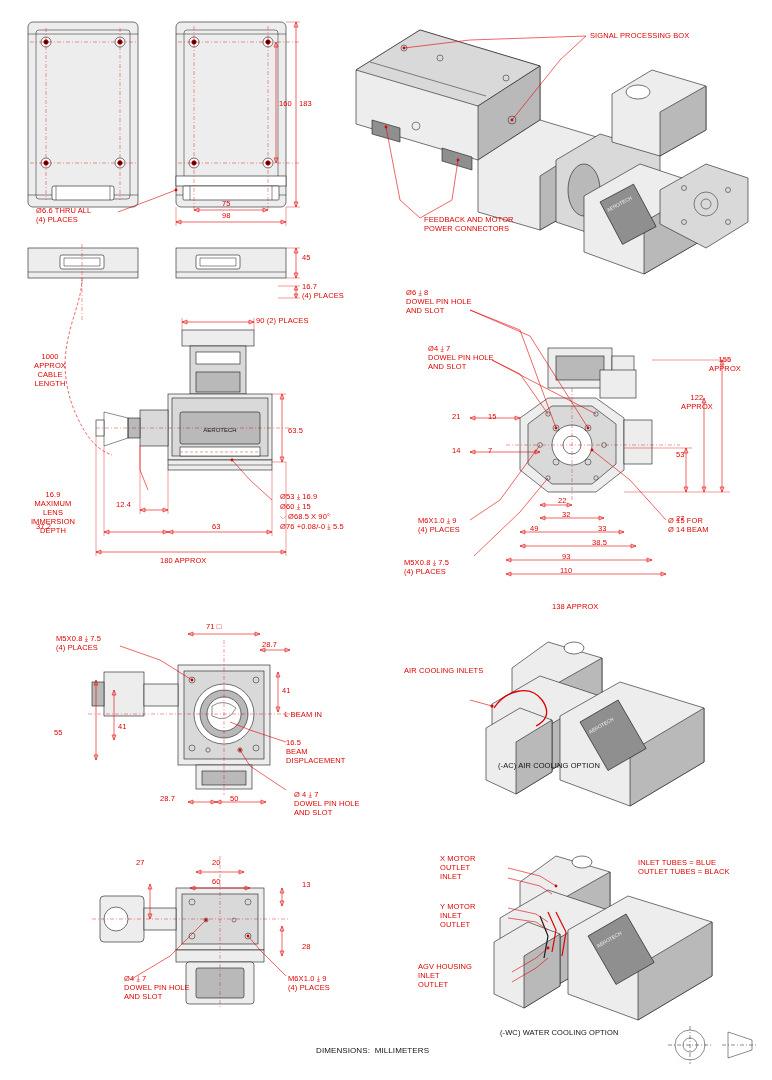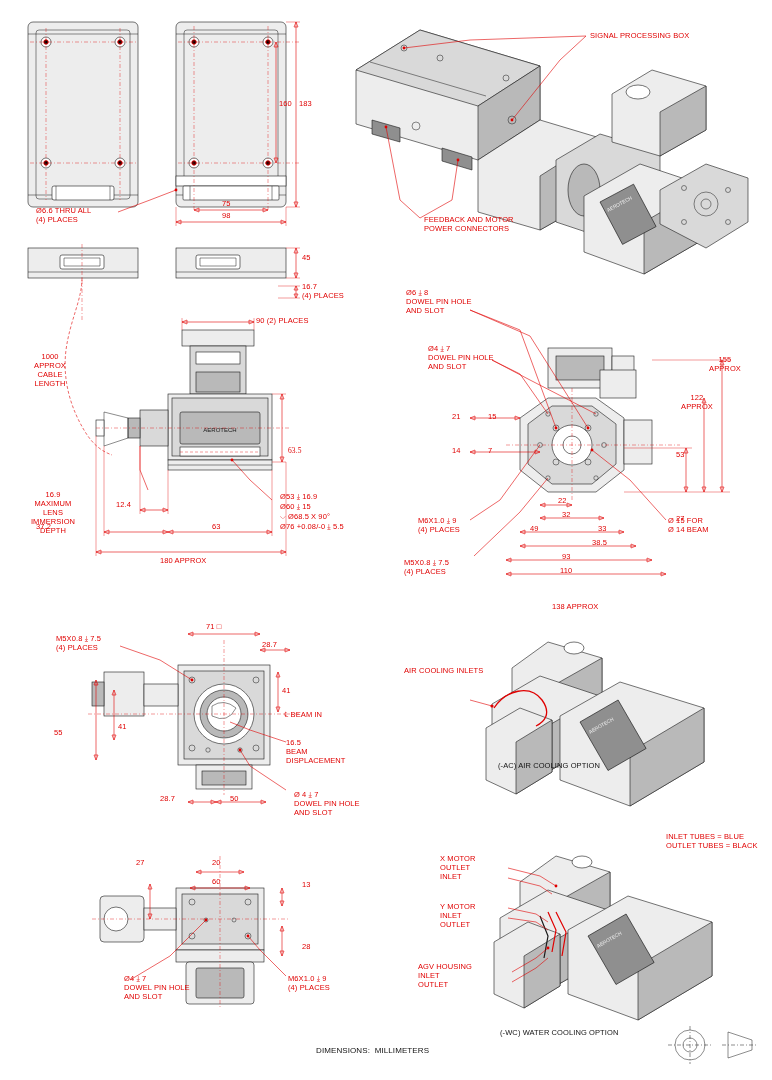--- a/index.html
+++ b/index.html
@@ -472,21 +472,21 @@
 <div class="lbl" style="left:302px;top:253px;"><span>45</span></div>
 <div class="lbl" style="left:302px;top:282px;"><span>16.7</span></div>
 <div class="lbl" style="left:302px;top:291px;"><span>(4) PLACES</span></div>
 
 <div class="lbl c" style="left:20px;top:352px;width:60px;"><span>1000
 APPROX
 CABLE
 LENGTH</span></div>
 
 <div class="lbl" style="left:256px;top:316px;"><span>90 (2) PLACES</span></div>
-<div class="lbl" style="left:288px;top:446px;font-family:Liberation Serif, serif;"><span>63.5</span></div>
+<div class="lbl" style="left:288px;top:426px;"><span>63.5</span></div>
 <div class="lbl" style="left:116px;top:500px;"><span>12.4</span></div>
 <div class="lbl" style="left:36px;top:522px;"><span>37.2</span></div>
 <div class="lbl" style="left:212px;top:522px;"><span>63</span></div>
 <div class="lbl" style="left:160px;top:556px;"><span>180 APPROX</span></div>
 
 <div class="lbl c" style="left:22px;top:490px;width:62px;"><span>16.9
 MAXIMUM
 LENS
 IMMERSION
 DEPTH</span></div>
@@ -565,19 +565,19 @@
 
 <div class="lbl" style="left:440px;top:854px;"><span>X MOTOR
 OUTLET
 INLET</span></div>
 <div class="lbl" style="left:440px;top:902px;"><span>Y MOTOR
 INLET
 OUTLET</span></div>
 <div class="lbl" style="left:418px;top:962px;"><span>AGV HOUSING
 INLET
 OUTLET</span></div>
-<div class="lbl" style="left:638px;top:832px;margin-left:28px;"><span>INLET TUBES = BLUE
+<div class="lbl" style="left:638px;top:858px;"><span>INLET TUBES = BLUE
 OUTLET TUBES = BLACK</span></div>
 <div class="lbl blk" style="left:500px;top:1028px;"><span>(-WC) WATER COOLING OPTION</span></div>
 
 <div class="lbl blk" style="left:316px;top:1046px;font-size:8px;"><span>DIMENSIONS:  MILLIMETERS</span></div>
 
 </div>
 
 </body></html>

